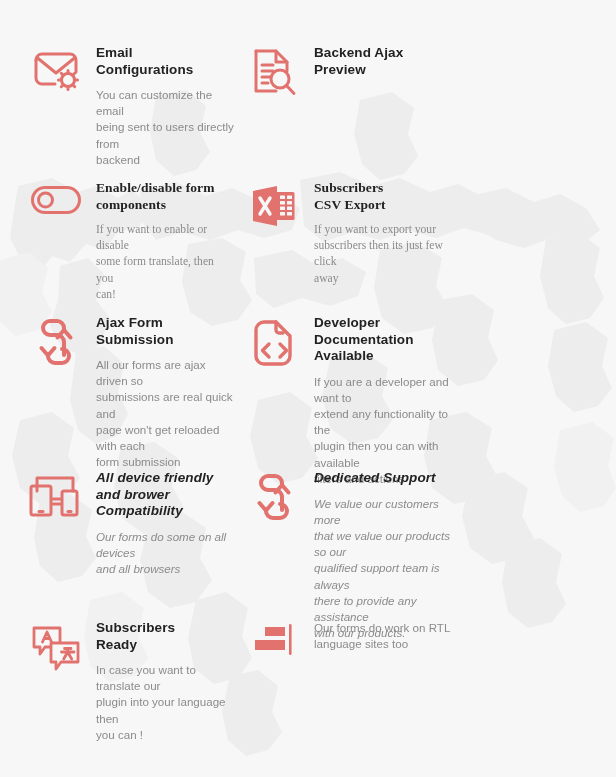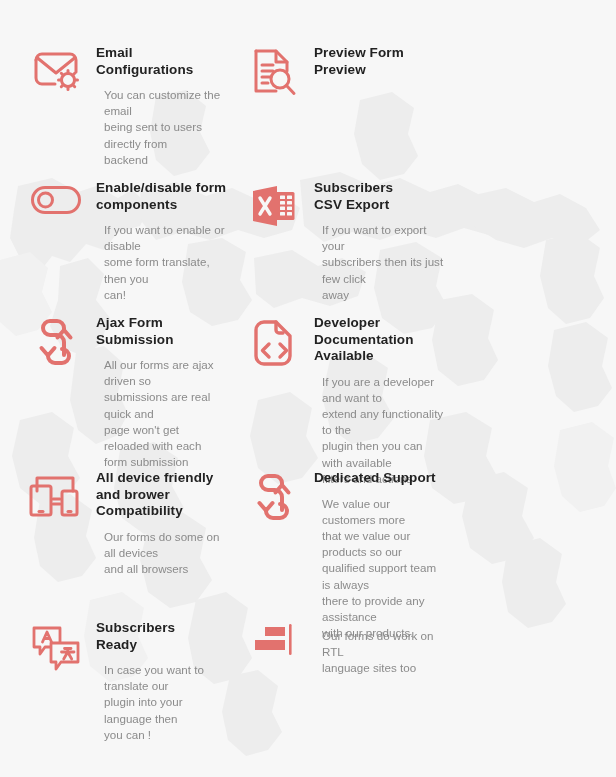--- a/index.html
+++ b/index.html
@@ -63,26 +63,26 @@
     line-height: 16.5px;
     letter-spacing: 0.1px;
     white-space: pre-line;
     margin: 0 0 9px 0;
   }
   .feature-desc {
     color: #8b8b8b;
     font-size: 11.6px;
     line-height: 16.2px;
     white-space: pre-line;
-    margin: 8px;
+    margin: 0;
   }
   .r1 { height: 135px; }
-  .r2 { height: 135px; }
+  .r2 { height: 135px; font-family: Liberation Serif, serif; }
   .r3 { height: 155px; }
-  .r4 { height: 150px; }
+  .r4 { height: 150px; font-style: italic; }
   .r5 { height: 110px; }
 </style>
 </head>
 <body>
 
 <svg id="map-watermark" viewBox="0 0 616 777" xmlns="http://www.w3.org/2000/svg">
   <g fill="#ededed">
     <path d="M18 186 L52 178 L78 192 L96 186 L118 198 L132 190 L150 206 L140 226 L118 232 L104 250 L86 244 L70 262 L52 256 L38 274 L22 262 L10 238 L14 210 Z"></path>
     <path d="M60 266 L88 258 L104 274 L96 300 L110 318 L100 344 L84 356 L62 348 L50 326 L58 300 Z"></path>
     <path d="M76 352 L104 346 L124 364 L118 392 L128 414 L116 436 L96 444 L78 430 L70 400 Z"></path>
@@ -142,21 +142,21 @@
         <svg width="46" height="50" viewBox="0 0 46 50" fill="none" stroke="#e2726e" stroke-width="3" stroke-linecap="round" stroke-linejoin="round">
           <path d="M5 3 h20 l11 11 v9"></path>
           <path d="M5 3 v40 h20"></path>
           <path d="M25 3 v11 h11"></path>
           <path d="M11 17 h11 M11 23 h11 M11 29 h8 M11 35 h6"></path>
           <circle cx="29" cy="31" r="9"></circle>
           <path d="M35.5 37.5 L43 45.5"></path>
         </svg>
       </div>
       <div class="feature-text">
-        <h3 class="feature-title">Preview Form
+        <h3 class="feature-title">Backend Ajax
 Preview</h3>
       </div>
     </div>
   </div>
 
   <div class="feature-row r2">
     <div class="feature-col">
       <div class="feature-icon">
         <svg width="52" height="32" viewBox="0 0 52 32" fill="none" stroke="#e2726e" stroke-width="3" stroke-linecap="round">
           <rect x="2.5" y="4.5" width="47" height="25" rx="12.5"></rect>

